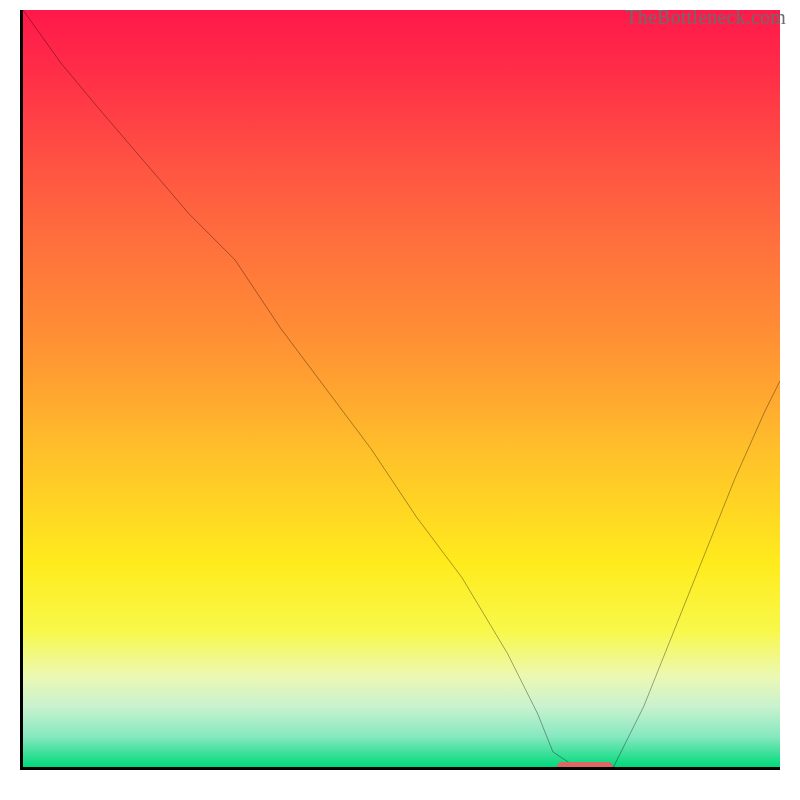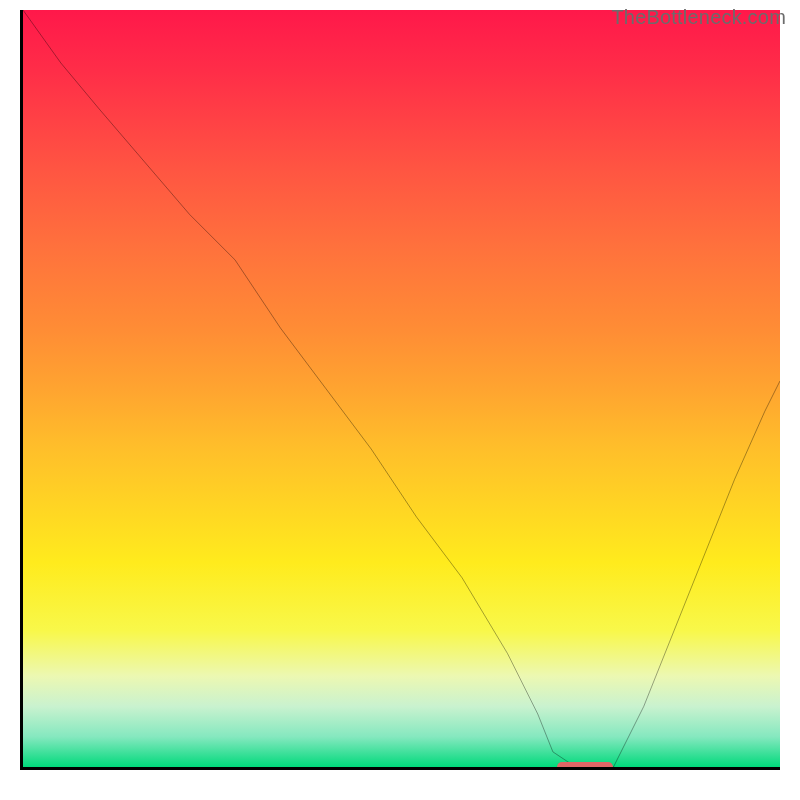--- a/index.html
+++ b/index.html
@@ -66,20 +66,21 @@
   }
   .watermark {
     position: absolute;
     top: 6px;
     right: 14px;
     color: #6c6c6c;
     font-size: 20px;
     font-weight: 500;
     letter-spacing: 0.2px;
     user-select: none;
+    font-family: Liberation Serif, serif;
   }
 </style>
 </head>
 <body>
 
 <div class="chart-wrap">
 
   <div class="plot-area">
     <div class="gradient-bg"></div>
 

